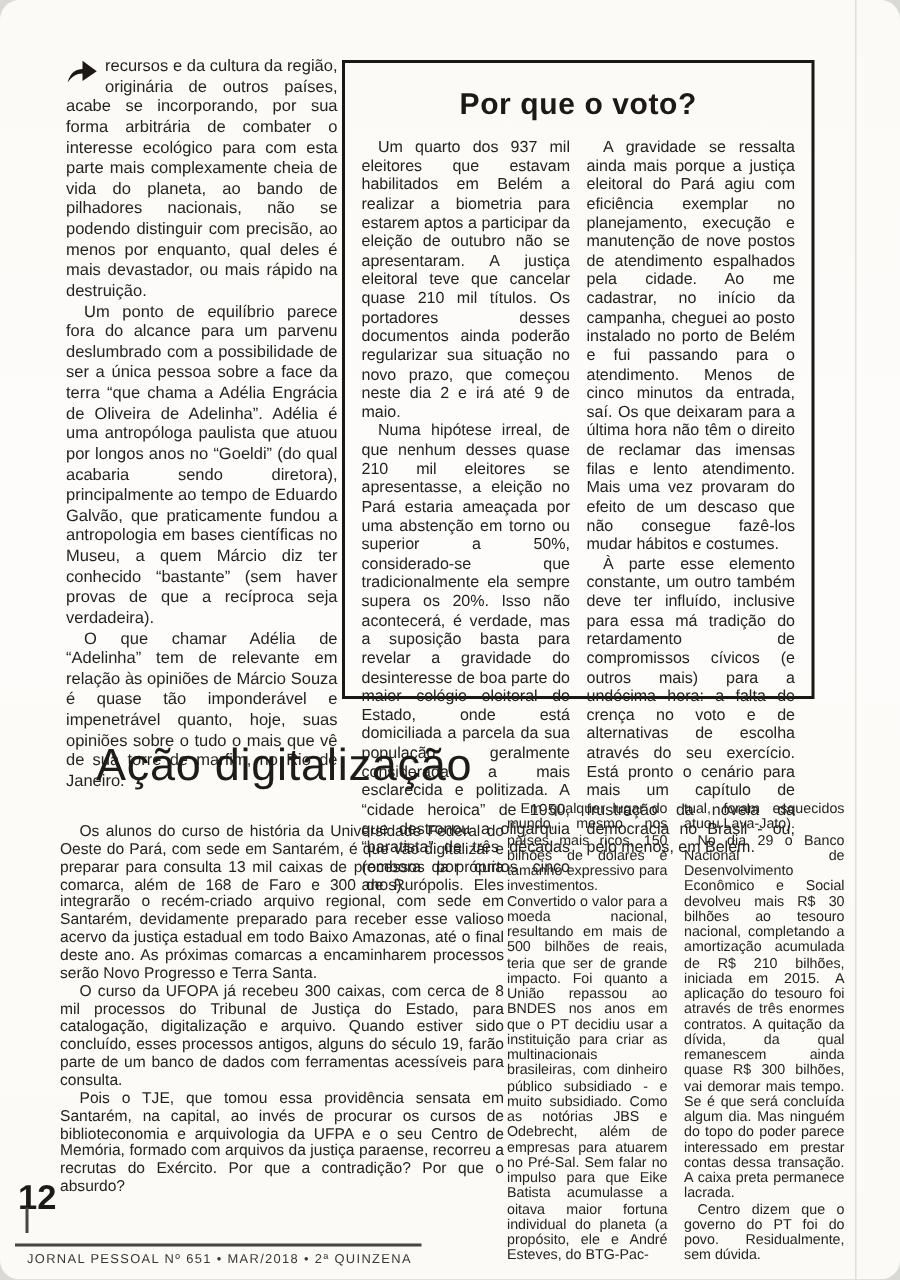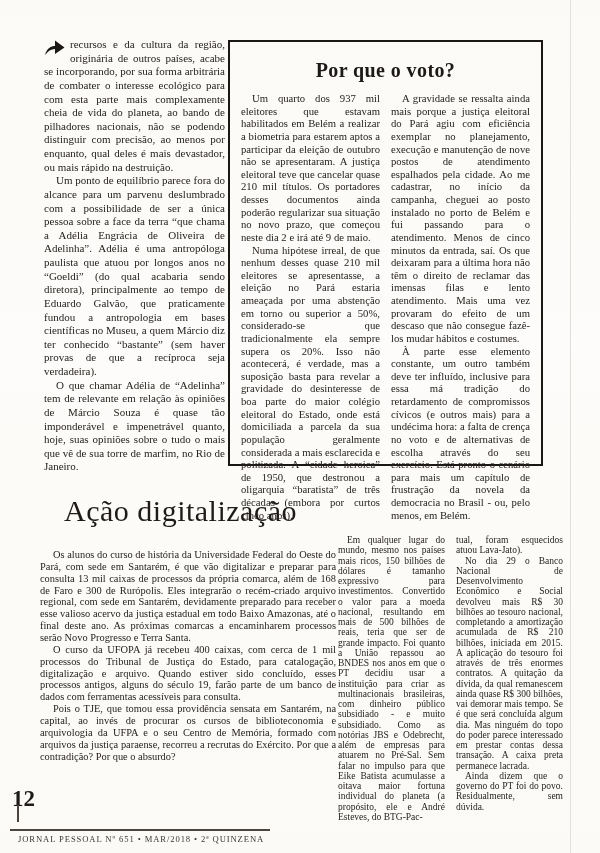--- a/index.html
+++ b/index.html
@@ -1,23 +1,24 @@
 <!DOCTYPE html>
 <html lang="pt"><head>
 <meta charset="utf-8">
 <style>
   html,body{margin:0;padding:0;background:#d9d9d6;}
   .page{
     position:relative;
     width:600px;height:853px;
     margin:0 auto;
     background:linear-gradient(180deg,#fbfaf7 0%,#fdfcfa 40%,#fbfaf6 100%);
-    font-family:Liberation Serif, serif;
+    font-family:Liberation Sans, sans-serif;
     color:#262220;
     overflow:hidden;
+    border-radius:13px;
   }
   .page *{box-sizing:border-box;}
   p{margin:0;}
 
   
   .edge-line{position:absolute;left:570px;top:0;width:1px;height:853px;background:#e0dfda;}
 
   
   .topleft-col{
     position:absolute;left:44px;top:38px;width:181px;
@@ -118,32 +119,32 @@
       <div class="voto-col">
         <p>A gravidade se ressalta ainda mais porque a justiça eleitoral do Pará agiu com eficiência exemplar no planejamento, execução e manutenção de nove postos de atendimento espalhados pela cidade. Ao me cadastrar, no início da campanha, cheguei ao posto instalado no porto de Belém e fui passando para o atendimento. Menos de cinco minutos da entrada, saí. Os que deixaram para a última hora não têm o direito de reclamar das imensas filas e lento atendimento. Mais uma vez provaram do efeito de um descaso que não consegue fazê-los mudar hábitos e costumes.</p>
         <p>À parte esse elemento constante, um outro também deve ter influído, inclusive para essa má tradição do retardamento de compromissos cívicos (e outros mais) para a undécima hora: a falta de crença no voto e de alternativas de escolha através do seu exercício. Está pronto o cenário para mais um capítulo de frustração da novela da democracia no Brasil - ou, pelo menos, em Belém.</p>
       </div>
     </div>
   </div>
 
   <h2 class="acao-title" style="margin:0;">Ação digitalização</h2>
   <div class="acao-body">
     <p>Os alunos do curso de história da Universidade Federal do Oeste do Pará, com sede em Santarém, é que vão digitalizar e preparar para consulta 13 mil caixas de processos da própria comarca, além de 168 de Faro e 300 de Rurópolis. Eles integrarão o recém-criado arquivo regional, com sede em Santarém, devidamente preparado para receber esse valioso acervo da justiça estadual em todo Baixo Amazonas, até o final deste ano. As próximas comarcas a encaminharem processos serão Novo Progresso e Terra Santa.</p>
-    <p>O curso da UFOPA já recebeu 400 caixas, com cerca de 1 mil processos do Tribunal de Justiça do Estado, para catalogação, digitalização e arquivo. Quando estiver sido concluído, esses processos antigos, alguns do século 19, farão parte de um banco de dados com ferramentas acessíveis para consulta.</p>
+    <p>O curso da UFOPA já recebeu 300 caixas, com cerca de 8 mil processos do Tribunal de Justiça do Estado, para catalogação, digitalização e arquivo. Quando estiver sido concluído, esses processos antigos, alguns do século 19, farão parte de um banco de dados com ferramentas acessíveis para consulta.</p>
     <p>Pois o TJE, que tomou essa providência sensata em Santarém, na capital, ao invés de procurar os cursos de biblioteconomia e arquivologia da UFPA e o seu Centro de Memória, formado com arquivos da justiça paraense, recorreu a recrutas do Exército. Por que a contradição? Por que o absurdo?</p>
   </div>
 
   <div class="polvo-cols">
     <div class="polvo-col">
       <p>Em qualquer lugar do mundo, mesmo nos países mais ricos, 150 bilhões de dólares é tamanho expressivo para investimentos. Convertido o valor para a moeda nacional, resultando em mais de 500 bilhões de reais, teria que ser de grande impacto. Foi quanto a União repassou ao BNDES nos anos em que o PT decidiu usar a instituição para criar as multinacionais brasileiras, com dinheiro público subsidiado - e muito subsidiado. Como as notórias JBS e Odebrecht, além de empresas para atuarem no Pré-Sal. Sem falar no impulso para que Eike Batista acumulasse a oitava maior fortuna individual do planeta (a propósito, ele e André Esteves, do BTG-Pac-</p>
     </div>
     <div class="polvo-col">
       <p class="noindent">tual, foram esquecidos atuou Lava-Jato).</p>
       <p>No dia 29 o Banco Nacional de Desenvolvimento Econômico e Social devolveu mais R$ 30 bilhões ao tesouro nacional, completando a amortização acumulada de R$ 210 bilhões, iniciada em 2015. A aplicação do tesouro foi através de três enormes contratos. A quitação da dívida, da qual remanescem ainda quase R$ 300 bilhões, vai demorar mais tempo. Se é que será concluída algum dia. Mas ninguém do topo do poder parece interessado em prestar contas dessa transação. A caixa preta permanece lacrada.</p>
-      <p>Ainda dizem que o governo do PT foi do povo. Residualmente, sem dúvida.</p>
+      <p>Centro dizem que o governo do PT foi do povo. Residualmente, sem dúvida.</p>
     </div>
   </div>
 
   <div class="footer">
     <span class="page-number">12</span>
     <span class="footer-tick"></span>
     <span class="footer-info">JORNAL PESSOAL Nº 651 • MAR/2018 • 2ª QUINZENA</span>
   </div>
 
 </div>

